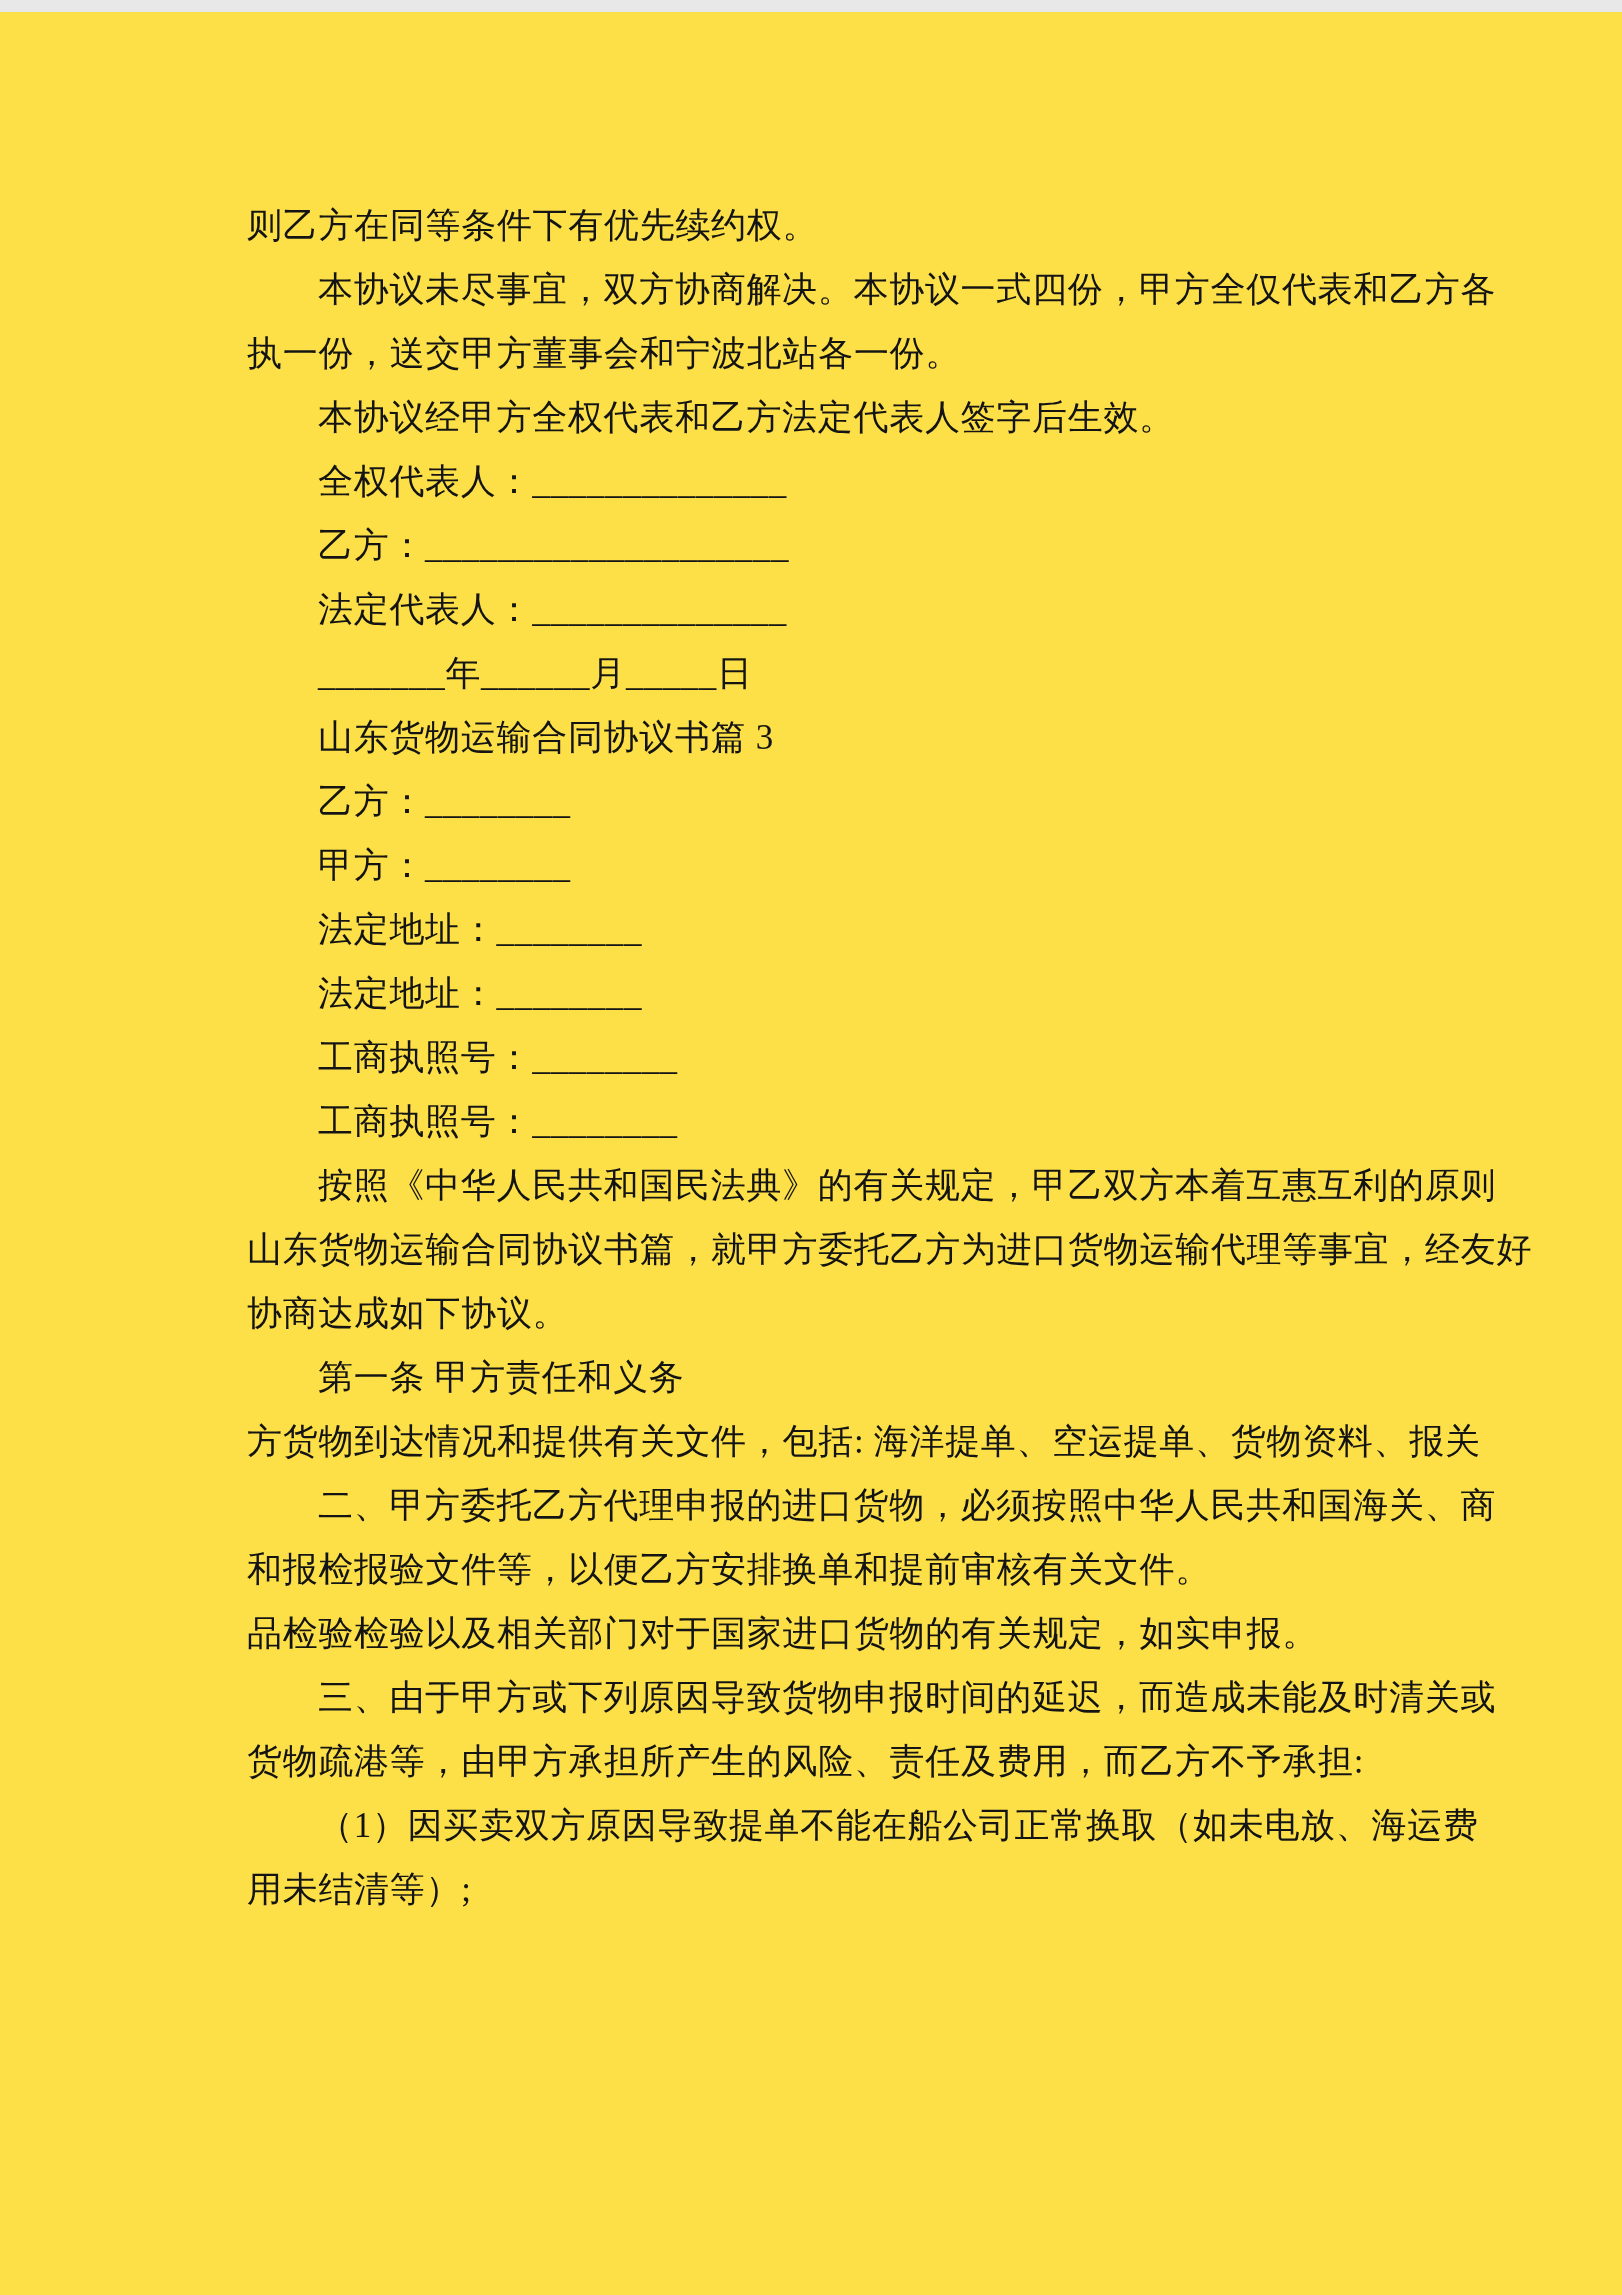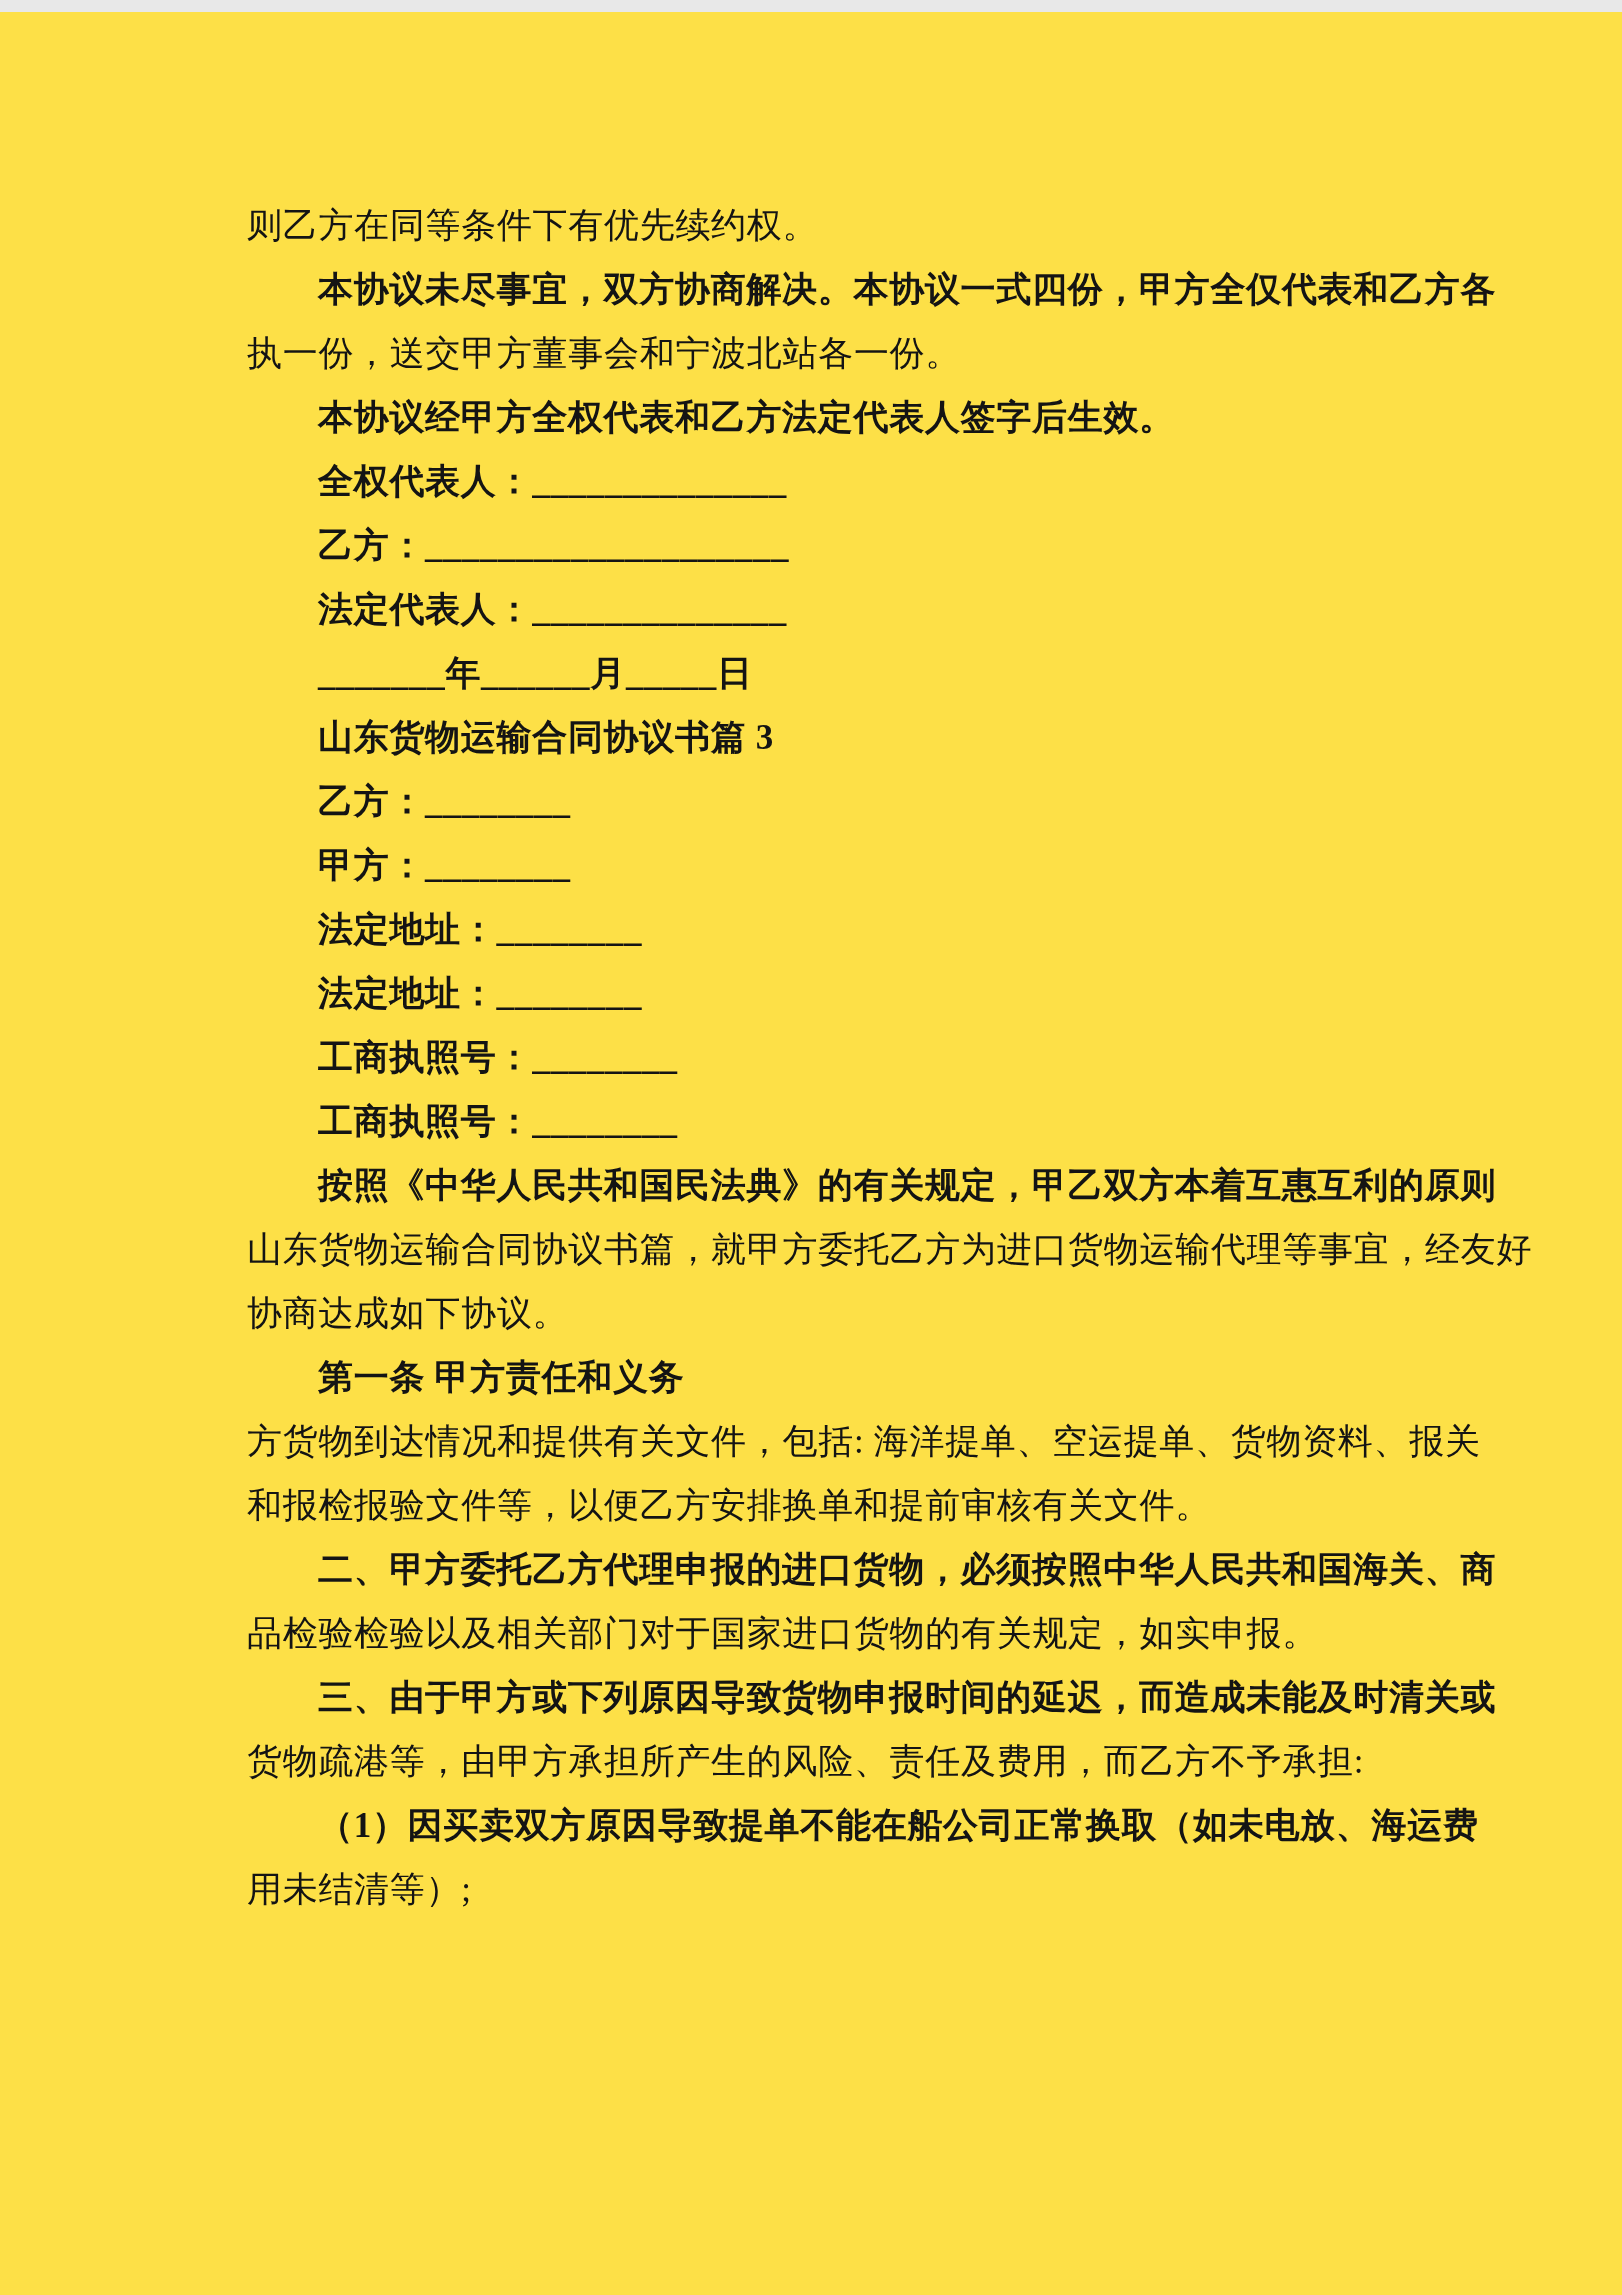--- a/index.html
+++ b/index.html
@@ -20,21 +20,21 @@
     top: 182px;
     width: 1165px;
   }
   .line {
     font-size: 35px;
     line-height: 64px;
     height: 64px;
     white-space: pre;
     letter-spacing: 0.7px;
   }
-  .indent { padding-left: 71px; font-weight: bold; }
+  .indent { padding-left: 71px; }
 </style>
 </head>
 <body>
 
 <div class="page">
   <div class="content">
     <div class="line">则乙方在同等条件下有优先续约权。</div>
     <div class="line indent">本协议未尽事宜，双方协商解决。本协议一式四份，甲方全仅代表和乙方各</div>
     <div class="line">执一份，送交甲方董事会和宁波北站各一份。</div>
     <div class="line indent">本协议经甲方全权代表和乙方法定代表人签字后生效。</div>
@@ -47,22 +47,22 @@
     <div class="line indent">甲方：________</div>
     <div class="line indent">法定地址：________</div>
     <div class="line indent">法定地址：________</div>
     <div class="line indent">工商执照号：________</div>
     <div class="line indent">工商执照号：________</div>
     <div class="line indent">按照《中华人民共和国民法典》的有关规定，甲乙双方本着互惠互利的原则</div>
     <div class="line">山东货物运输合同协议书篇，就甲方委托乙方为进口货物运输代理等事宜，经友好</div>
     <div class="line">协商达成如下协议。</div>
     <div class="line indent">第一条 甲方责任和义务</div>
     <div class="line">方货物到达情况和提供有关文件，包括: 海洋提单、空运提单、货物资料、报关</div>
+    <div class="line indent">二、甲方委托乙方代理申报的进口货物，必须按照中华人民共和国海关、商</div>
     <div class="line">和报检报验文件等，以便乙方安排换单和提前审核有关文件。</div>
-    <div class="line indent">二、甲方委托乙方代理申报的进口货物，必须按照中华人民共和国海关、商</div>
     <div class="line">品检验检验以及相关部门对于国家进口货物的有关规定，如实申报。</div>
     <div class="line indent">三、由于甲方或下列原因导致货物申报时间的延迟，而造成未能及时清关或</div>
     <div class="line">货物疏港等，由甲方承担所产生的风险、责任及费用，而乙方不予承担:</div>
     <div class="line indent">（1）因买卖双方原因导致提单不能在船公司正常换取（如未电放、海运费</div>
     <div class="line">用未结清等）;</div>
   </div>
 </div>
 
 
 </body></html>

